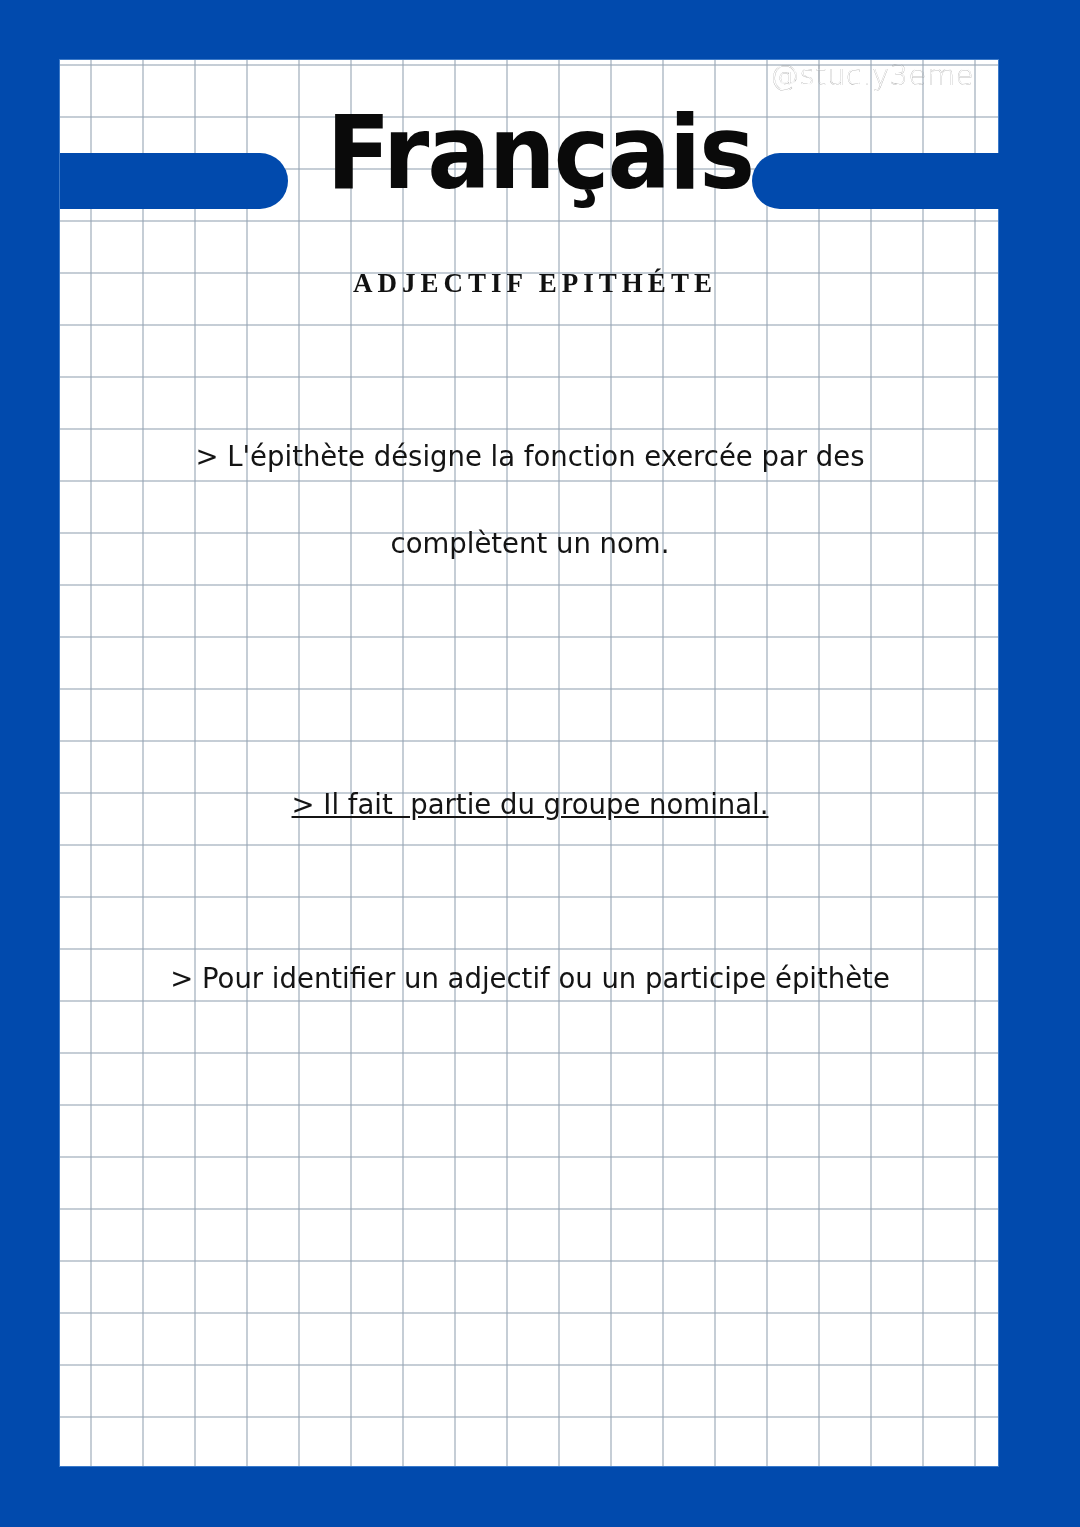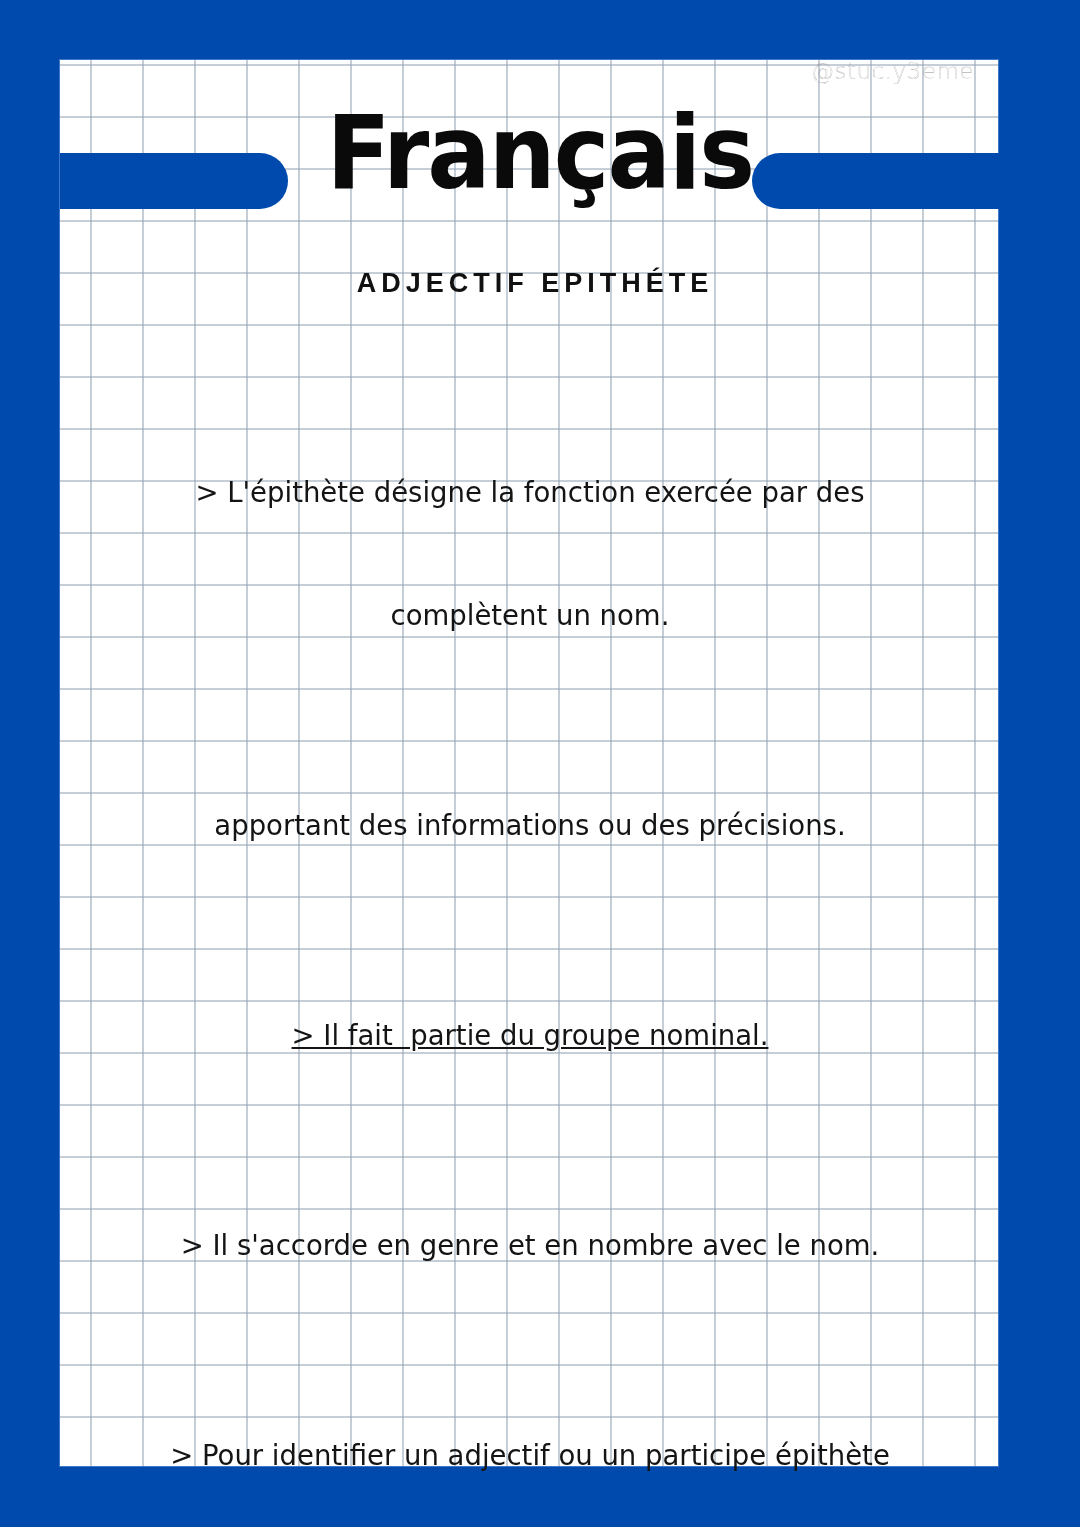--- a/index.html
+++ b/index.html
@@ -45,21 +45,21 @@
       height: 56px;
       background: #014AAD;
       border-radius: 28px 0 0 28px;
     }
     .watermark {
       position: absolute;
       right: 106px;
       top: 58px;
       font-family: "DejaVu Sans", sans-serif;
       font-weight: 200;
-      font-size: 23px;
+      font-size: 29px;
       color: #8a8a8a;
       letter-spacing: 0.5px;
       -webkit-text-stroke: 0.2px #8a8a8a;
       color: transparent;
     }
     .title {
       position: absolute;
       left: 0;
       width: 1080px;
       top: 102px;
@@ -71,21 +71,21 @@
       color: #0a0a0a;
       letter-spacing: -2px;
       transform: scaleX(0.92);
     }
     .subtitle {
       position: absolute;
       left: 0;
       width: 1070px;
       top: 268px;
       text-align: center;
-      font-family: Liberation Sans, sans-serif;
+      font-family: Liberation Serif, serif;
       font-weight: bold;
       font-size: 27px;
       letter-spacing: 5px;
       color: #111111;
     }
     .content {
       position: absolute;
       left: 110px;
       width: 840px;
       top: 391px;
@@ -97,21 +97,20 @@
     }
     .para {
       margin: 0 0 43.5px 0;
       white-space: pre-line;
     }
     .para.tight {
       margin-bottom: 0;
     }
     .line {
       display: block;
-      margin-top: 36px;
     }
   </style>
 </head>
 <body>
 
 <div class="card"></div>
 
 <div class="bar-left"></div>
 <div class="bar-right"></div>
 
@@ -120,27 +119,23 @@
 <div class="title">Français</div>
 
 <div class="subtitle">ADJECTIF EPITHÉTE</div>
 
 <div class="content">
   <p class="para">
     <span class="line">&gt; L'épithète désigne la fonction exercée par des</span>
     <span class="line">complètent un nom.</span>
   </p>
   <p class="para">
-    <span class="line">apportant des informations ou des précisions.</span>
   </p>
   <p class="para">
     <span class="line" style="white-space:pre;text-decoration:underline;">&gt; Il fait  partie du groupe nominal.</span>
-  </p>
-  <p class="para">
-    <span class="line">&gt; Il s'accorde en genre et en nombre avec le nom.</span>
   </p>
   <p class="para tight">
     <span class="line">&gt; Pour identifier un adjectif ou un participe épithète</span>
     
     
     
     
   </p>
 </div>
 

